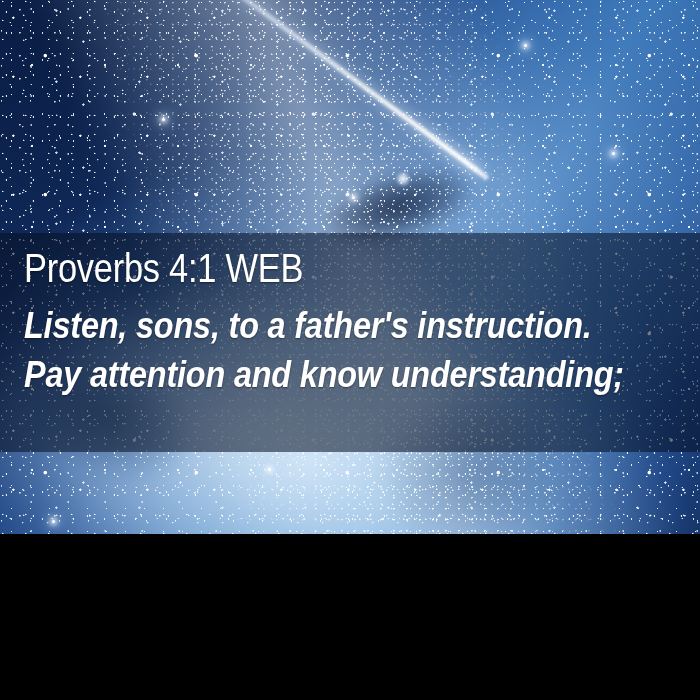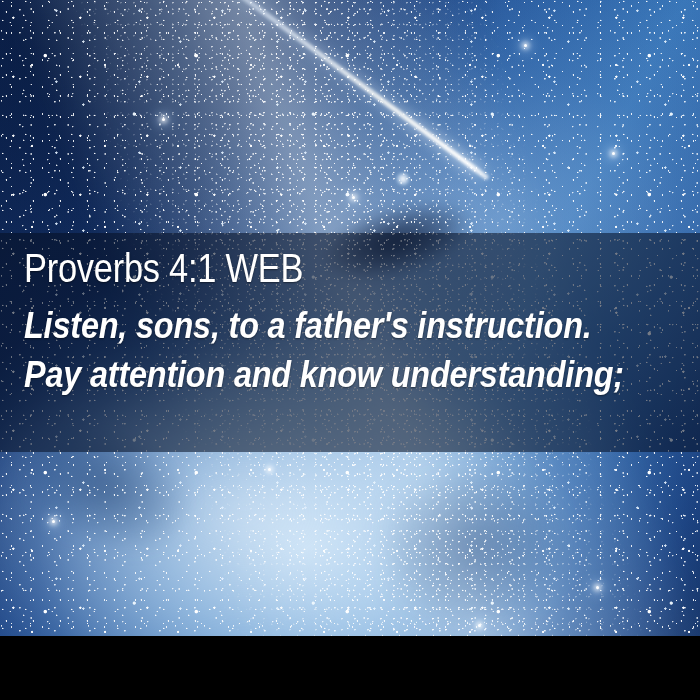--- a/index.html
+++ b/index.html
@@ -4,21 +4,21 @@
 <title>Bible Verse Image</title>
 <style>
   html, body {
     margin: 0;
     padding: 0;
     background: #000;
   }
   #canvas {
     position: relative;
     width: 700px;
-    height: 636px;
+    height: 534px;
     overflow: hidden;
     font-family: "Liberation Sans", sans-serif;
     background: #12294f;
   }
 
   
   .sky-base {
     position: absolute;
     inset: 0;
     background:

